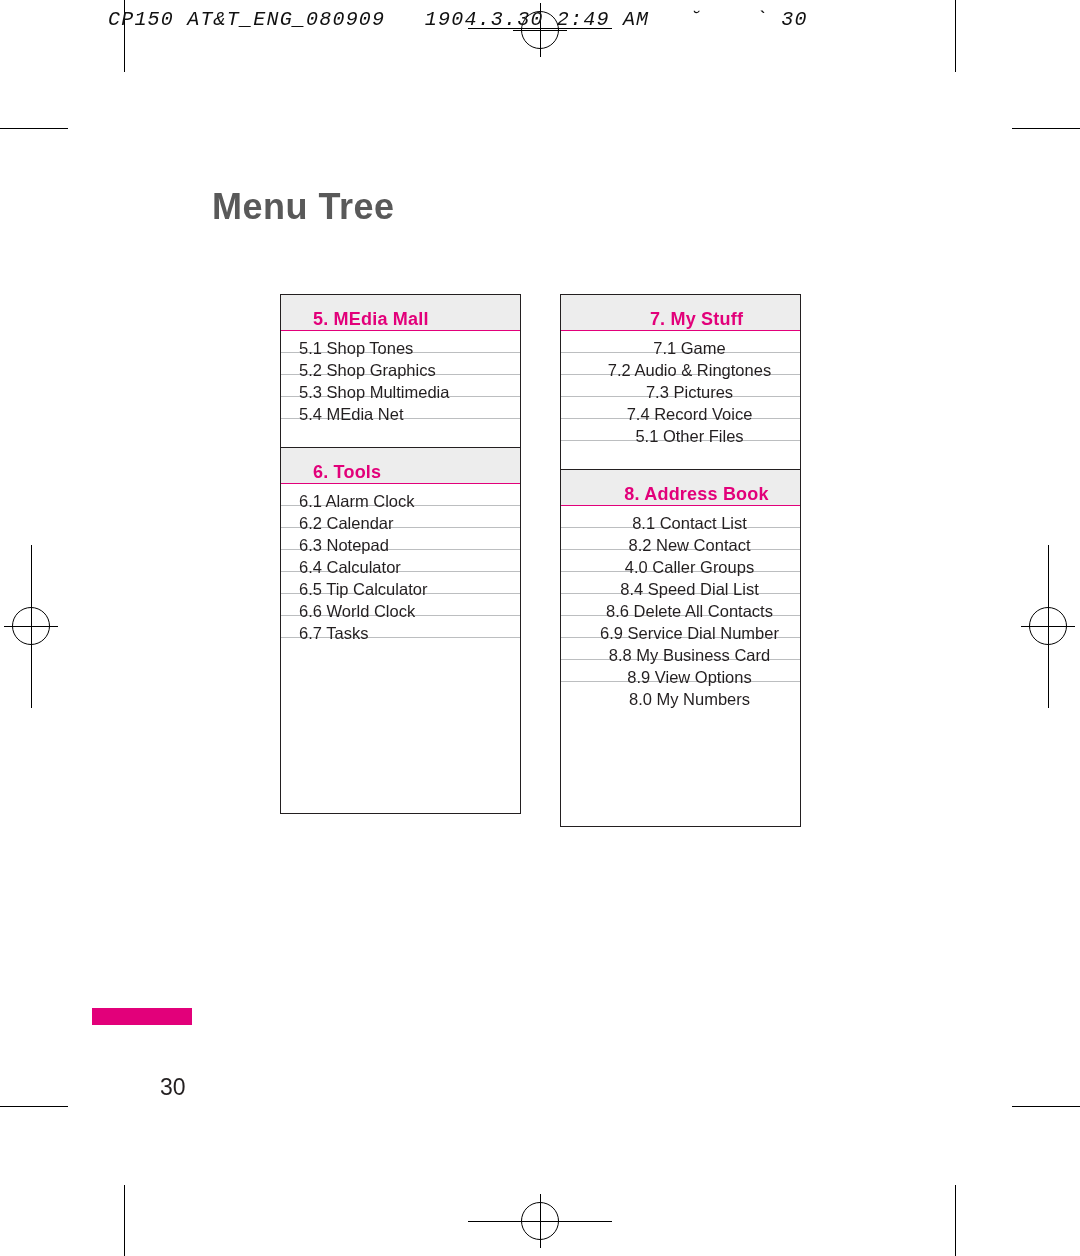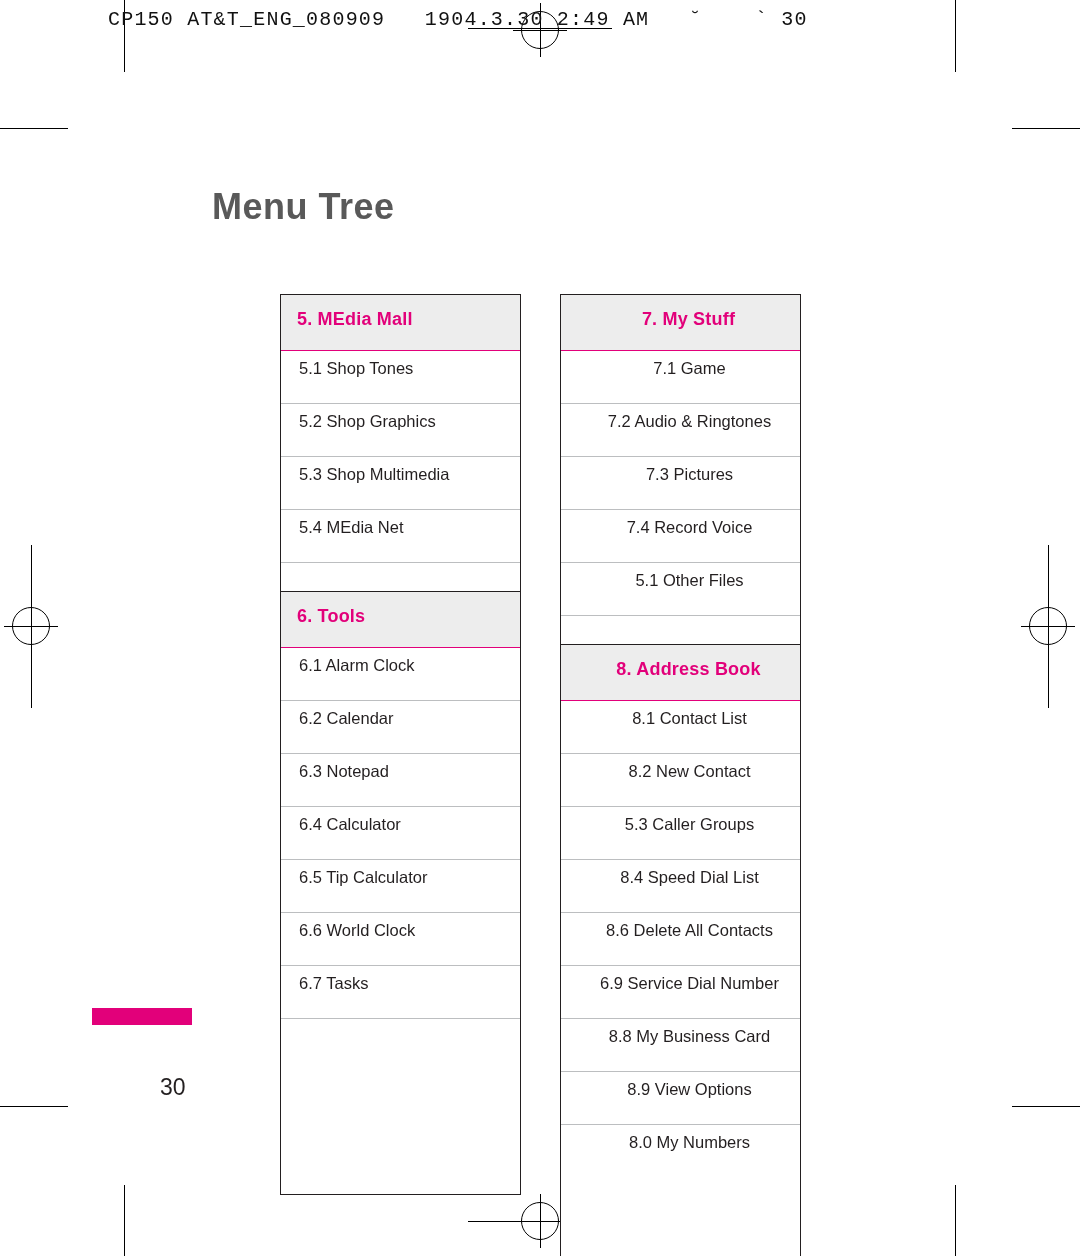--- a/index.html
+++ b/index.html
@@ -51,20 +51,21 @@
   
   .slug {
     position: absolute;
     left: 108px;
     top: 8px;
     font-family: "Liberation Mono", monospace;
     font-size: 20px;
     letter-spacing: 1.2px;
     color: #111;
     white-space: pre;
+    font-style: italic;
   }
 
   
   .page-title {
     position: absolute;
     left: 212px;
     top: 186px;
     font-size: 36px;
     font-weight: bold;
     color: #595959;
@@ -91,32 +92,32 @@
     box-sizing: border-box;
     background: #fff;
   }
   .card + .card {
     border-top: none;
   }
 
   .card-header {
     background: #ededed;
     border-bottom: 1px solid #e2007a;
-    height: 56px;
+    height: 36px;
     line-height: 48px;
-    padding-left: 16px;
+    padding-left: 32px;
     box-sizing: border-box;
     color: #e2007a;
     font-weight: bold;
     font-size: 18px;
     letter-spacing: 0.2px;
   }
 
   .row {
-    height: 53px;
+    height: 22px;
     line-height: 35px;
     padding-left: 18px;
     box-sizing: border-box;
     font-size: 16.5px;
     color: #231f20;
     border-bottom: 1px solid #bcbec0;
     white-space: nowrap;
   }
   .row.last {
     border-bottom: none;
@@ -207,21 +208,21 @@
       <div class="row">7.3 Pictures</div>
       <div class="row">7.4 Record Voice</div>
       <div class="row">5.1 Other Files</div>
       <div class="row filler" style="height:28px;"></div>
     </div>
 
     <div class="card">
       <div class="card-header">8. Address Book</div>
       <div class="row">8.1 Contact List</div>
       <div class="row">8.2 New Contact</div>
-      <div class="row">5.3 Caller Groups</div>
+      <div class="row">4.0 Caller Groups</div>
       <div class="row">8.4 Speed Dial List</div>
       <div class="row">8.6 Delete All Contacts</div>
       <div class="row">6.9 Service Dial Number</div>
       <div class="row">8.8 My Business Card</div>
       <div class="row">8.9 View Options</div>
       <div class="row last">8.0 My Numbers</div>
       <div class="row filler" style="height:122px;"></div>
     </div>
 
   </div>

